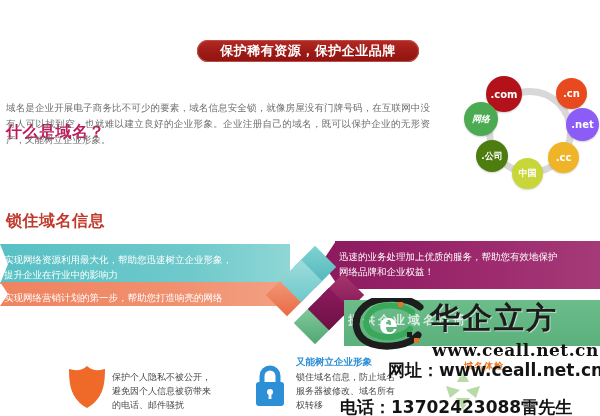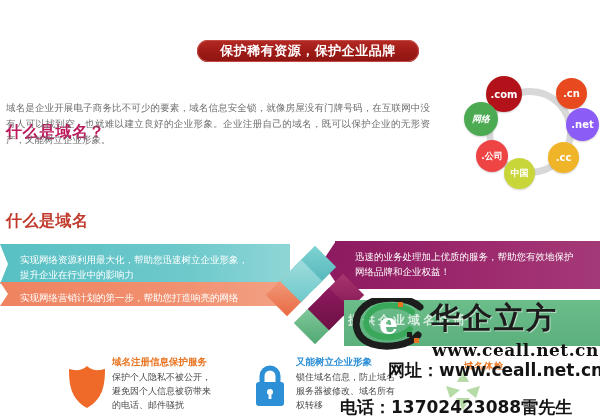--- a/index.html
+++ b/index.html
@@ -53,21 +53,21 @@
 
   
   .sec2-title{
     position:absolute;left:6px;top:211px;
     font-size:16px;font-weight:bold;color:#c0392b;letter-spacing:.5px;
     white-space:nowrap;
   }
 
   .banner{
     position:absolute;color:#ffffff;font-size:9.5px;line-height:15px;
-    box-sizing:border-box;padding:8px 20px;white-space:pre-line;
+    box-sizing:border-box;padding:8px 4px;white-space:pre-line;
   }
   .b-teal{
     left:0;top:244px;width:290px;height:40px;
     background:linear-gradient(90deg,#58c0c4 0%,#6ec9cb 65%,#8fd6d6 100%);
     clip-path:polygon(0 0,100% 0,100% 100%,0 100%,8px 50%);
   }
   .b-salmon{
     left:0;top:282px;width:290px;height:24px;
     background:linear-gradient(90deg,#ef8360 0%,#f0906f 60%,#f3a184 100%);
     clip-path:polygon(0 0,100% 0,100% 100%,0 100%,8px 50%);
@@ -146,26 +146,26 @@
 
   <div class="sec1-title">什么是域名？</div>
   <div class="sec1-body">域名是企业开展电子商务比不可少的要素，域名信息安全锁，就像房屋没有门牌号码，在互联网中没有人可以找到空，也就难以建立良好的企业形象。企业注册自己的域名，既可以保护企业的无形资产，又能树立企业形象。</div>
 
   <div class="circle-wrap">
     <div class="ring"></div>
     <div class="bub" style="left: 24px; top: 0px; width: 36px; height: 36px; background: rgb(179, 18, 26); font-size: 10px;">.com</div>
     <div class="bub" style="left: 66px; top: 2px; width: 31px; height: 31px; background: rgb(232, 73, 31); font-size: 10px; margin-left: 28px;">.cn</div>
     <div class="bub" style="left: 92px; top: 32px; width: 33px; height: 33px; background: #8b5cf6; font-size: 10px; margin-left: 12px;">.net</div>
     <div class="bub" style="left: 86px; top: 66px; width: 31px; height: 31px; background: rgb(240, 180, 41); font-size: 10px;">.cc</div>
-    <div class="bub" style="left: 42px; top: 82px; width: 31px; height: 31px; background: rgb(201, 214, 58); font-size: 9px;">中国</div>
-    <div class="bub" style="left: 14px; top: 64px; width: 32px; height: 32px; background: #ef4444; font-size: 9px;">.公司</div>
+    <div class="bub" style="left: 50px; top: 82px; width: 31px; height: 31px; background: rgb(201, 214, 58); font-size: 9px;">中国</div>
+    <div class="bub" style="left: 14px; top: 64px; width: 32px; height: 32px; background: #4d7c0f; font-size: 9px;">.公司</div>
     <div class="bub" style="left: 2px; top: 26px; width: 34px; height: 34px; background: rgb(76, 171, 82); font-size: 9px; font-style: italic;">网络</div>
   </div>
 
-  <div class="sec2-title">什么是域名</div>
+  <div class="sec2-title">锁住域名信息</div>
 
   <div class="banner b-teal">实现网络资源利用最大化，帮助您迅速树立企业形象，
 提升企业在行业中的影响力</div>
   <div class="banner b-salmon">实现网络营销计划的第一步，帮助您打造响亮的网络
 品牌，扩大企业知名度。</div>
   <div class="b-purple-tail"></div>
   <div class="banner b-purple">迅速的业务处理加上优质的服务，帮助您有效地保护
 网络品牌和企业权益！</div>
 
   <div class="diamond">
@@ -173,21 +173,20 @@
     <div class="dq" style="left:0px;top:28px;background:linear-gradient(135deg,#f3a184,#e96a42);transform:rotate(45deg);"></div>
     <div class="dq" style="left:56px;top:28px;background:linear-gradient(135deg,#a8356f,#7d1450);transform:rotate(45deg);"></div>
     <div class="dq" style="left:28px;top:56px;background:linear-gradient(135deg,#8ccfa3,#4fa872);transform:rotate(45deg);"></div>
     <div class="dq" style="left:14px;top:14px;background:linear-gradient(135deg,#9fdcdc,#6ec9cb);transform:rotate(45deg);"></div>
     <div class="dq" style="left:42px;top:42px;background:linear-gradient(135deg,#8e1a5f,#6d1044);transform:rotate(45deg);"></div>
   </div>
 
   <svg class="shield" viewBox="0 0 42 44">
     <path d="M21 1 C15 7,7 5,3 4 C3 20,5 34,21 43 C37 34,39 20,39 4 C35 5,27 7,21 1 Z" fill="#ef6a28"></path>
   </svg>
-  <div class="feat-head h-orange" style="left:112px;top:356px;">域名注册信息保护服务</div>
   <div class="feat-body" style="left:112px;top:370px;width:140px;">保护个人隐私不被公开，
 避免因个人信息被窃带来
 的电话、邮件骚扰</div>
 
   <svg class="lock" viewBox="0 0 36 46">
     <path d="M10 21 V14 a8 8 0 0 1 16 0 V21" fill="none" stroke="#2d8fd6" stroke-width="5"></path>
     <rect x="4" y="20" width="28" height="24" rx="3" fill="#2d8fd6"></rect>
     <circle cx="18" cy="30" r="3" fill="#ffffff"></circle>
     <rect x="16.6" y="30" width="2.8" height="7" fill="#ffffff"></rect>
   </svg>

